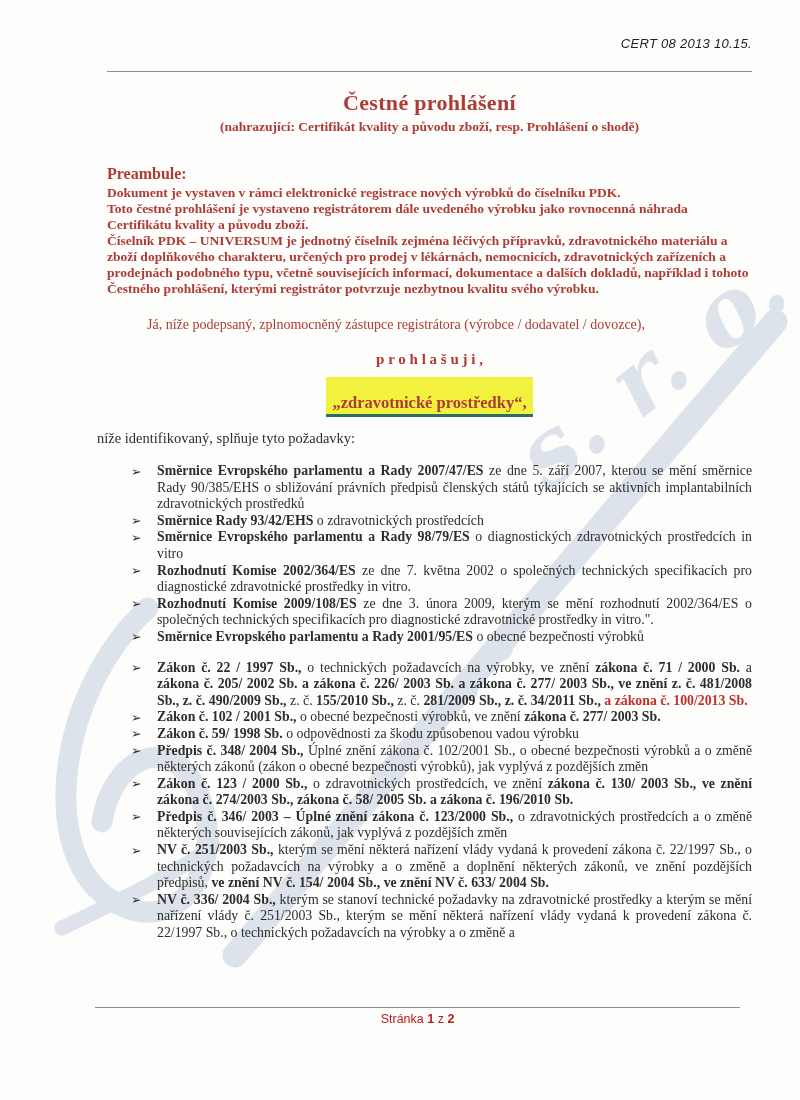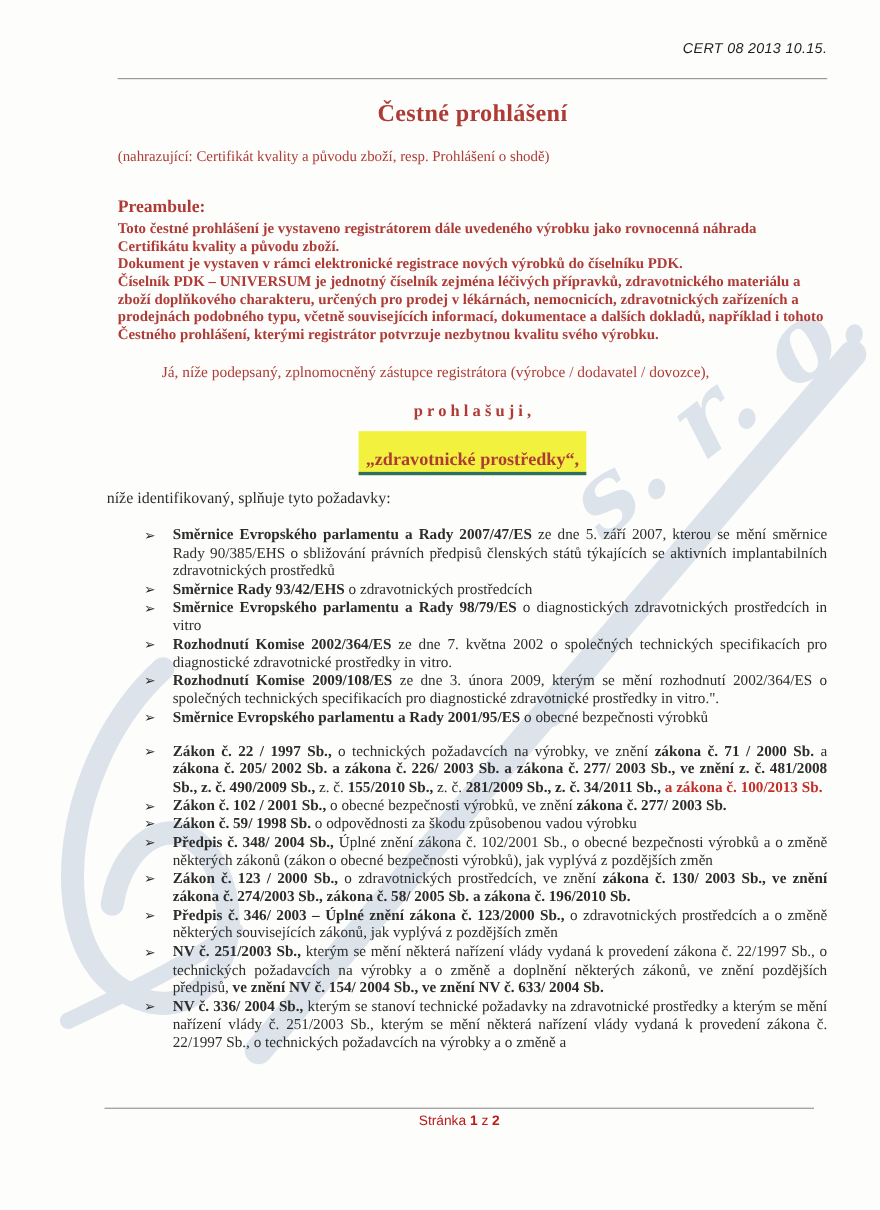--- a/index.html
+++ b/index.html
@@ -16,21 +16,21 @@
     font-style:italic;font-weight:bold;font-size:92px;
   }
   
   .content{position:absolute;z-index:1;left:107px;width:645px;top:0;}
   .cert-code{
     position:absolute;top:36px;right:0;font-family:"Liberation Sans",sans-serif;
     font-style:italic;font-size:13px;color:#1f1f1f;letter-spacing:.3px;
   }
   .rule-top{position:absolute;top:71px;left:0;width:645px;border:none;border-top:1.6px solid #8f8f8f;margin:0;}
   .doc-title{margin:90px 0 0;text-align:center;font-size:22px;font-weight:bold;color:var(--red,#ae3b36);letter-spacing:.3px;}
-  .doc-subtitle{text-align:left;font-size:13.5px;font-weight:normal;color:var(--red,#ae3b36);margin-top:18px;}
+  .doc-subtitle{text-align:center;font-size:13.5px;font-weight:bold;color:var(--red,#ae3b36);margin-top:3px;}
   .preamble-heading{margin:30px 0 2px;font-size:16px;font-weight:bold;color:var(--red,#ae3b36);}
   .preamble p{margin:0;font-size:13.5px;line-height:16px;font-weight:bold;color:var(--red,#ae3b36);}
   .intro{margin:20px 0 0;text-indent:40px;font-size:14px;color:var(--red,#ae3b36);}
   .verb{margin:18px 0 0;text-align:center;font-size:15px;font-weight:bold;color:var(--red,#ae3b36);}
   .lead{margin:19px 0 0;font-size:14.5px;color:var(--red,#ae3b36);}
   .lead .lead-dark{font-size:13px;color:var(--darklead,#7a4340);}
   .hl-line{margin:9px 0 0;text-align:center;}
   .hl{
     display:inline-block;background:var(--yellow,#f2f13d);color:var(--red,#ae3b36);
     font-weight:bold;font-size:16.5px;padding:16px 6px 1px;
@@ -69,22 +69,22 @@
 
   <div class="content">
     <div class="cert-code">CERT  08 2013 10.15.</div>
     <hr class="rule-top">
 
     <h1 class="doc-title">Čestné prohlášení</h1>
     <div class="doc-subtitle">(nahrazující: Certifikát kvality a původu zboží, resp. Prohlášení o shodě)</div>
 
     <h2 class="preamble-heading">Preambule:</h2>
     <div class="preamble">
+      <p>Dokument je vystaven v rámci elektronické registrace nových výrobků do číselníku PDK.</p>
       <p>Toto čestné prohlášení je vystaveno registrátorem dále uvedeného výrobku jako rovnocenná náhrada Certifikátu kvality a původu zboží.</p>
-      <p>Dokument je vystaven v rámci elektronické registrace nových výrobků do číselníku PDK.</p>
       <p>Číselník PDK – UNIVERSUM je jednotný číselník zejména léčivých přípravků, zdravotnického materiálu a zboží doplňkového charakteru, určených pro prodej v lékárnách, nemocnicích, zdravotnických zařízeních a prodejnách podobného typu, včetně souvisejících informací, dokumentace a dalších dokladů, například i tohoto Čestného prohlášení, kterými registrátor potvrzuje nezbytnou kvalitu svého výrobku.</p>
     </div>
 
     <p class="intro">Já, níže podepsaný, zplnomocněný zástupce registrátora (výrobce / dodavatel / dovozce),</p>
     <p class="verb">p r o h l a š u j i ,</p>
 
 
     <p class="hl-line"><span class="hl">„zdravotnické prostředky“,</span></p>
 
     <p class="after">níže identifikovaný, splňuje tyto požadavky:</p>

